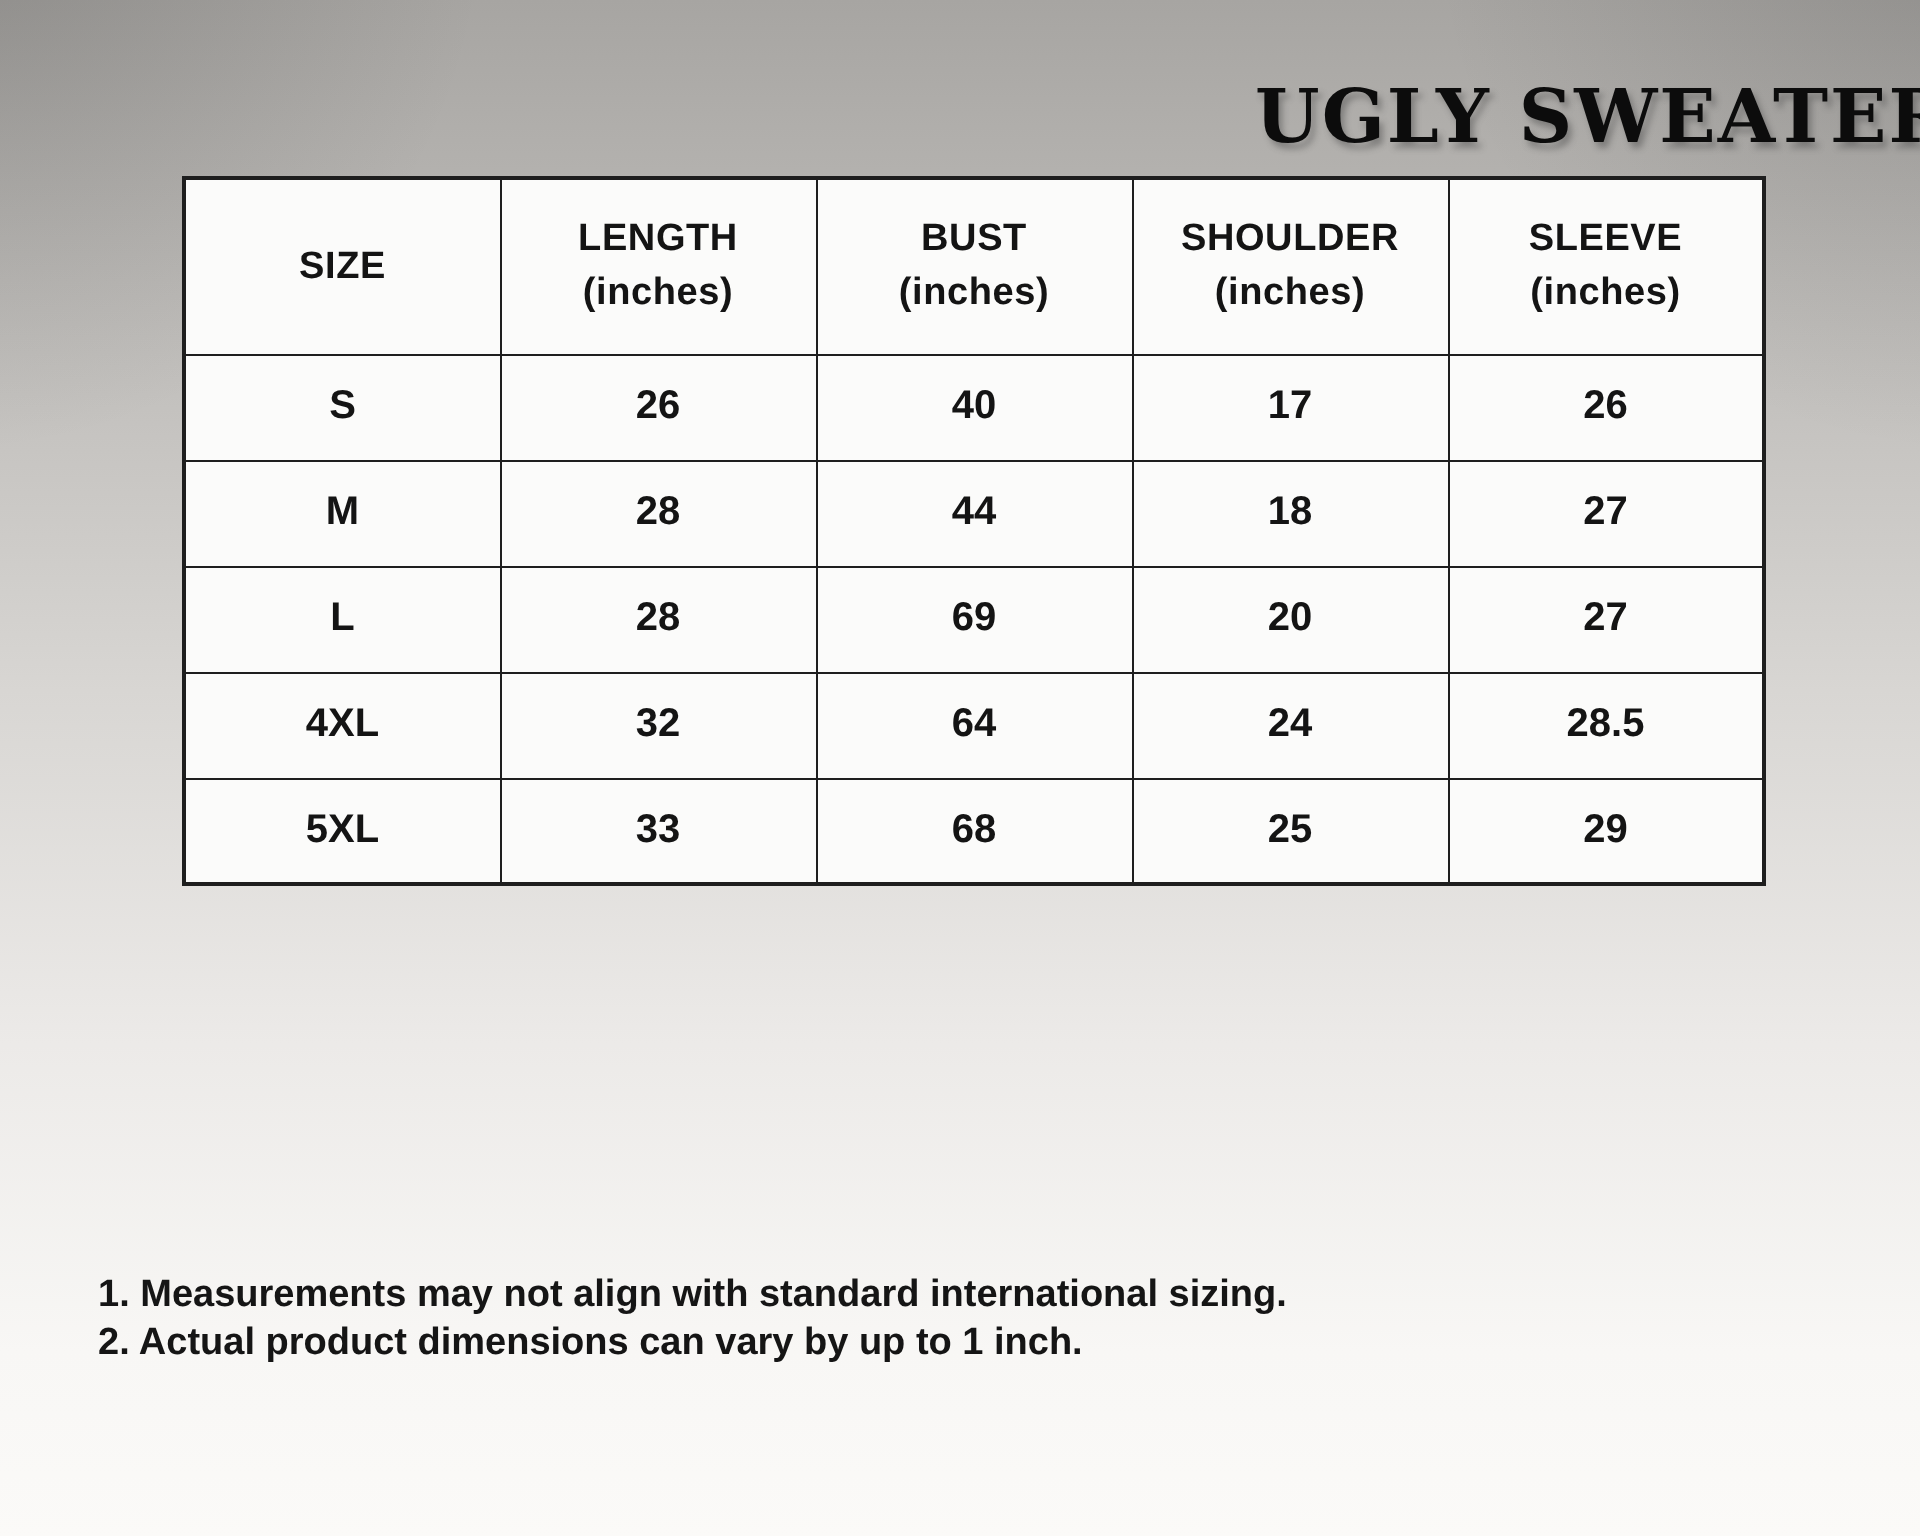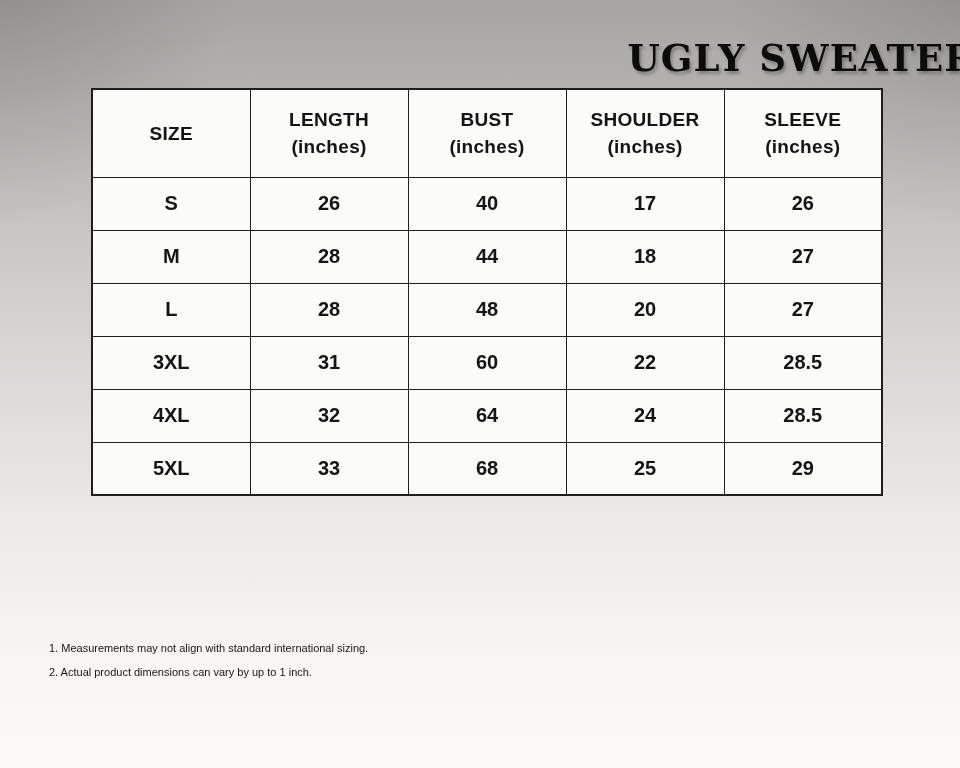--- a/index.html
+++ b/index.html
@@ -32,21 +32,21 @@
     border: 1.5px solid #1e1e1e;
     text-align: center; vertical-align: middle;
     color: #141414; padding: 0;
   }
   .size-table thead tr { height: 88px; }
   .size-table tbody tr { height: 53px; }
   .size-table th { font-size: 19px; font-weight: 700; line-height: 27px; letter-spacing: 0.3px; }
   .size-table td { font-size: 20px; font-weight: 700; }
   .notes {
     position: absolute; left: 49px; top: 636px; right: 26px;
-    font-size: 11px; font-weight: 400; color: #151515; line-height: 24px;
+    font-size: 19px; font-weight: 700; color: #151515; line-height: 24px;
   }
   .notes p { margin: 0; white-space: pre-wrap; }
 </style>
 </head>
 <body>
 
 <div class="page">
 
   <h1 class="title">UGLY SWEATER</h1>
 
@@ -86,30 +86,23 @@
       <tr>
         <td>M</td>
         <td>28</td>
         <td>44</td>
         <td>18</td>
         <td>27</td>
       </tr>
       <tr>
         <td>L</td>
         <td>28</td>
-        <td>48</td>
+        <td>69</td>
         <td>20</td>
         <td>27</td>
-      </tr>
-      <tr>
-        <td>3XL</td>
-        <td>31</td>
-        <td>60</td>
-        <td>22</td>
-        <td>28.5</td>
       </tr>
       <tr>
         <td>4XL</td>
         <td>32</td>
         <td>64</td>
         <td>24</td>
         <td>28.5</td>
       </tr>
       <tr>
         <td>5XL</td>

